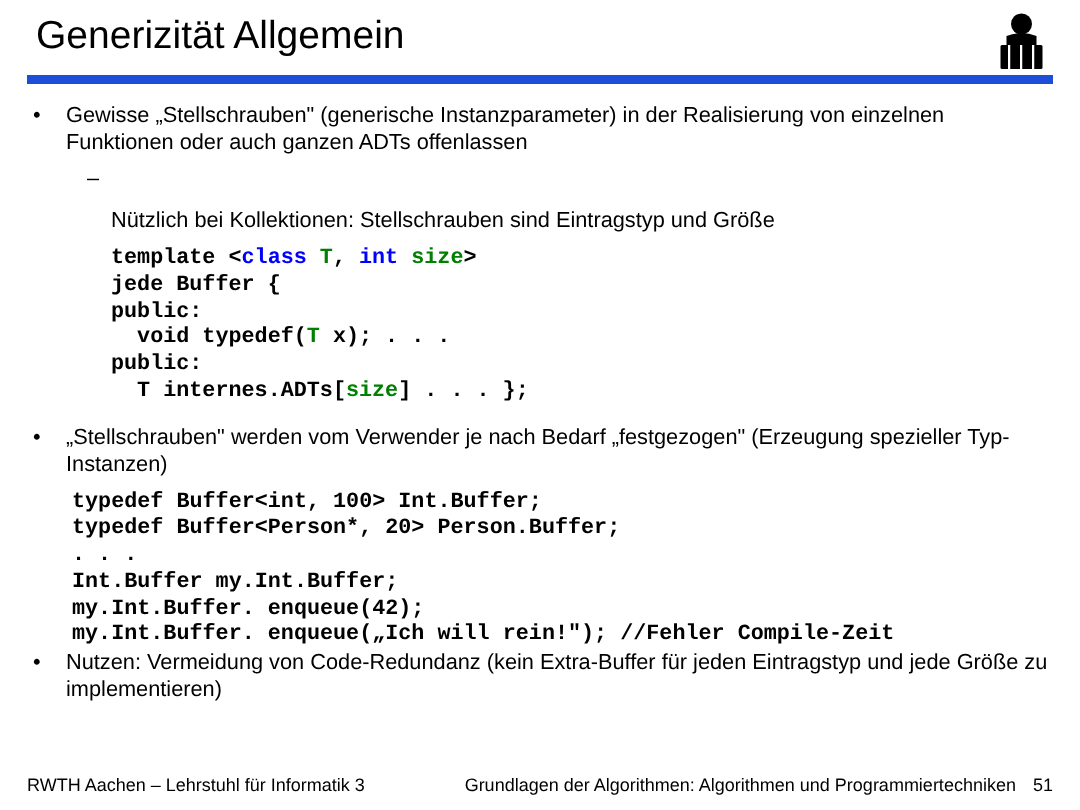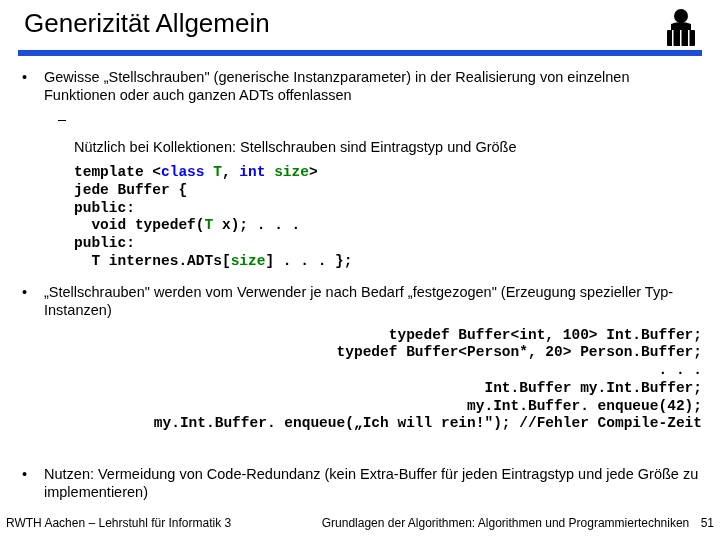--- a/index.html
+++ b/index.html
@@ -74,32 +74,31 @@
     font-weight: bold;
     white-space: pre;
     margin: 6px 0 12px 56px;
     line-height: 1.22;
   }
   .code2 {
     font-family: "Courier New", Courier, monospace;
     font-size: 14.5px;
     font-weight: bold;
     white-space: pre;
-    margin: 8px 0 32px 30px;
+    margin: 8px 0 0 30px;
     line-height: 1.22;
-    text-align: right;
   }
   .kw { color: #0000ff; font-family: Liberation Mono, monospace; }
   .tp { color: #008000; }
   .footer {
     position: absolute;
     bottom: 10px;
     left: 0;
     right: 0;
-    padding: 0 6px;
+    padding: 0 18px;
     display: flex;
     justify-content: space-between;
     align-items: baseline;
     font-size: 12px;
     color: #000;
   }
   .footer .pnum {
     margin-left: 8px;
     margin-top: 38px;
   }

